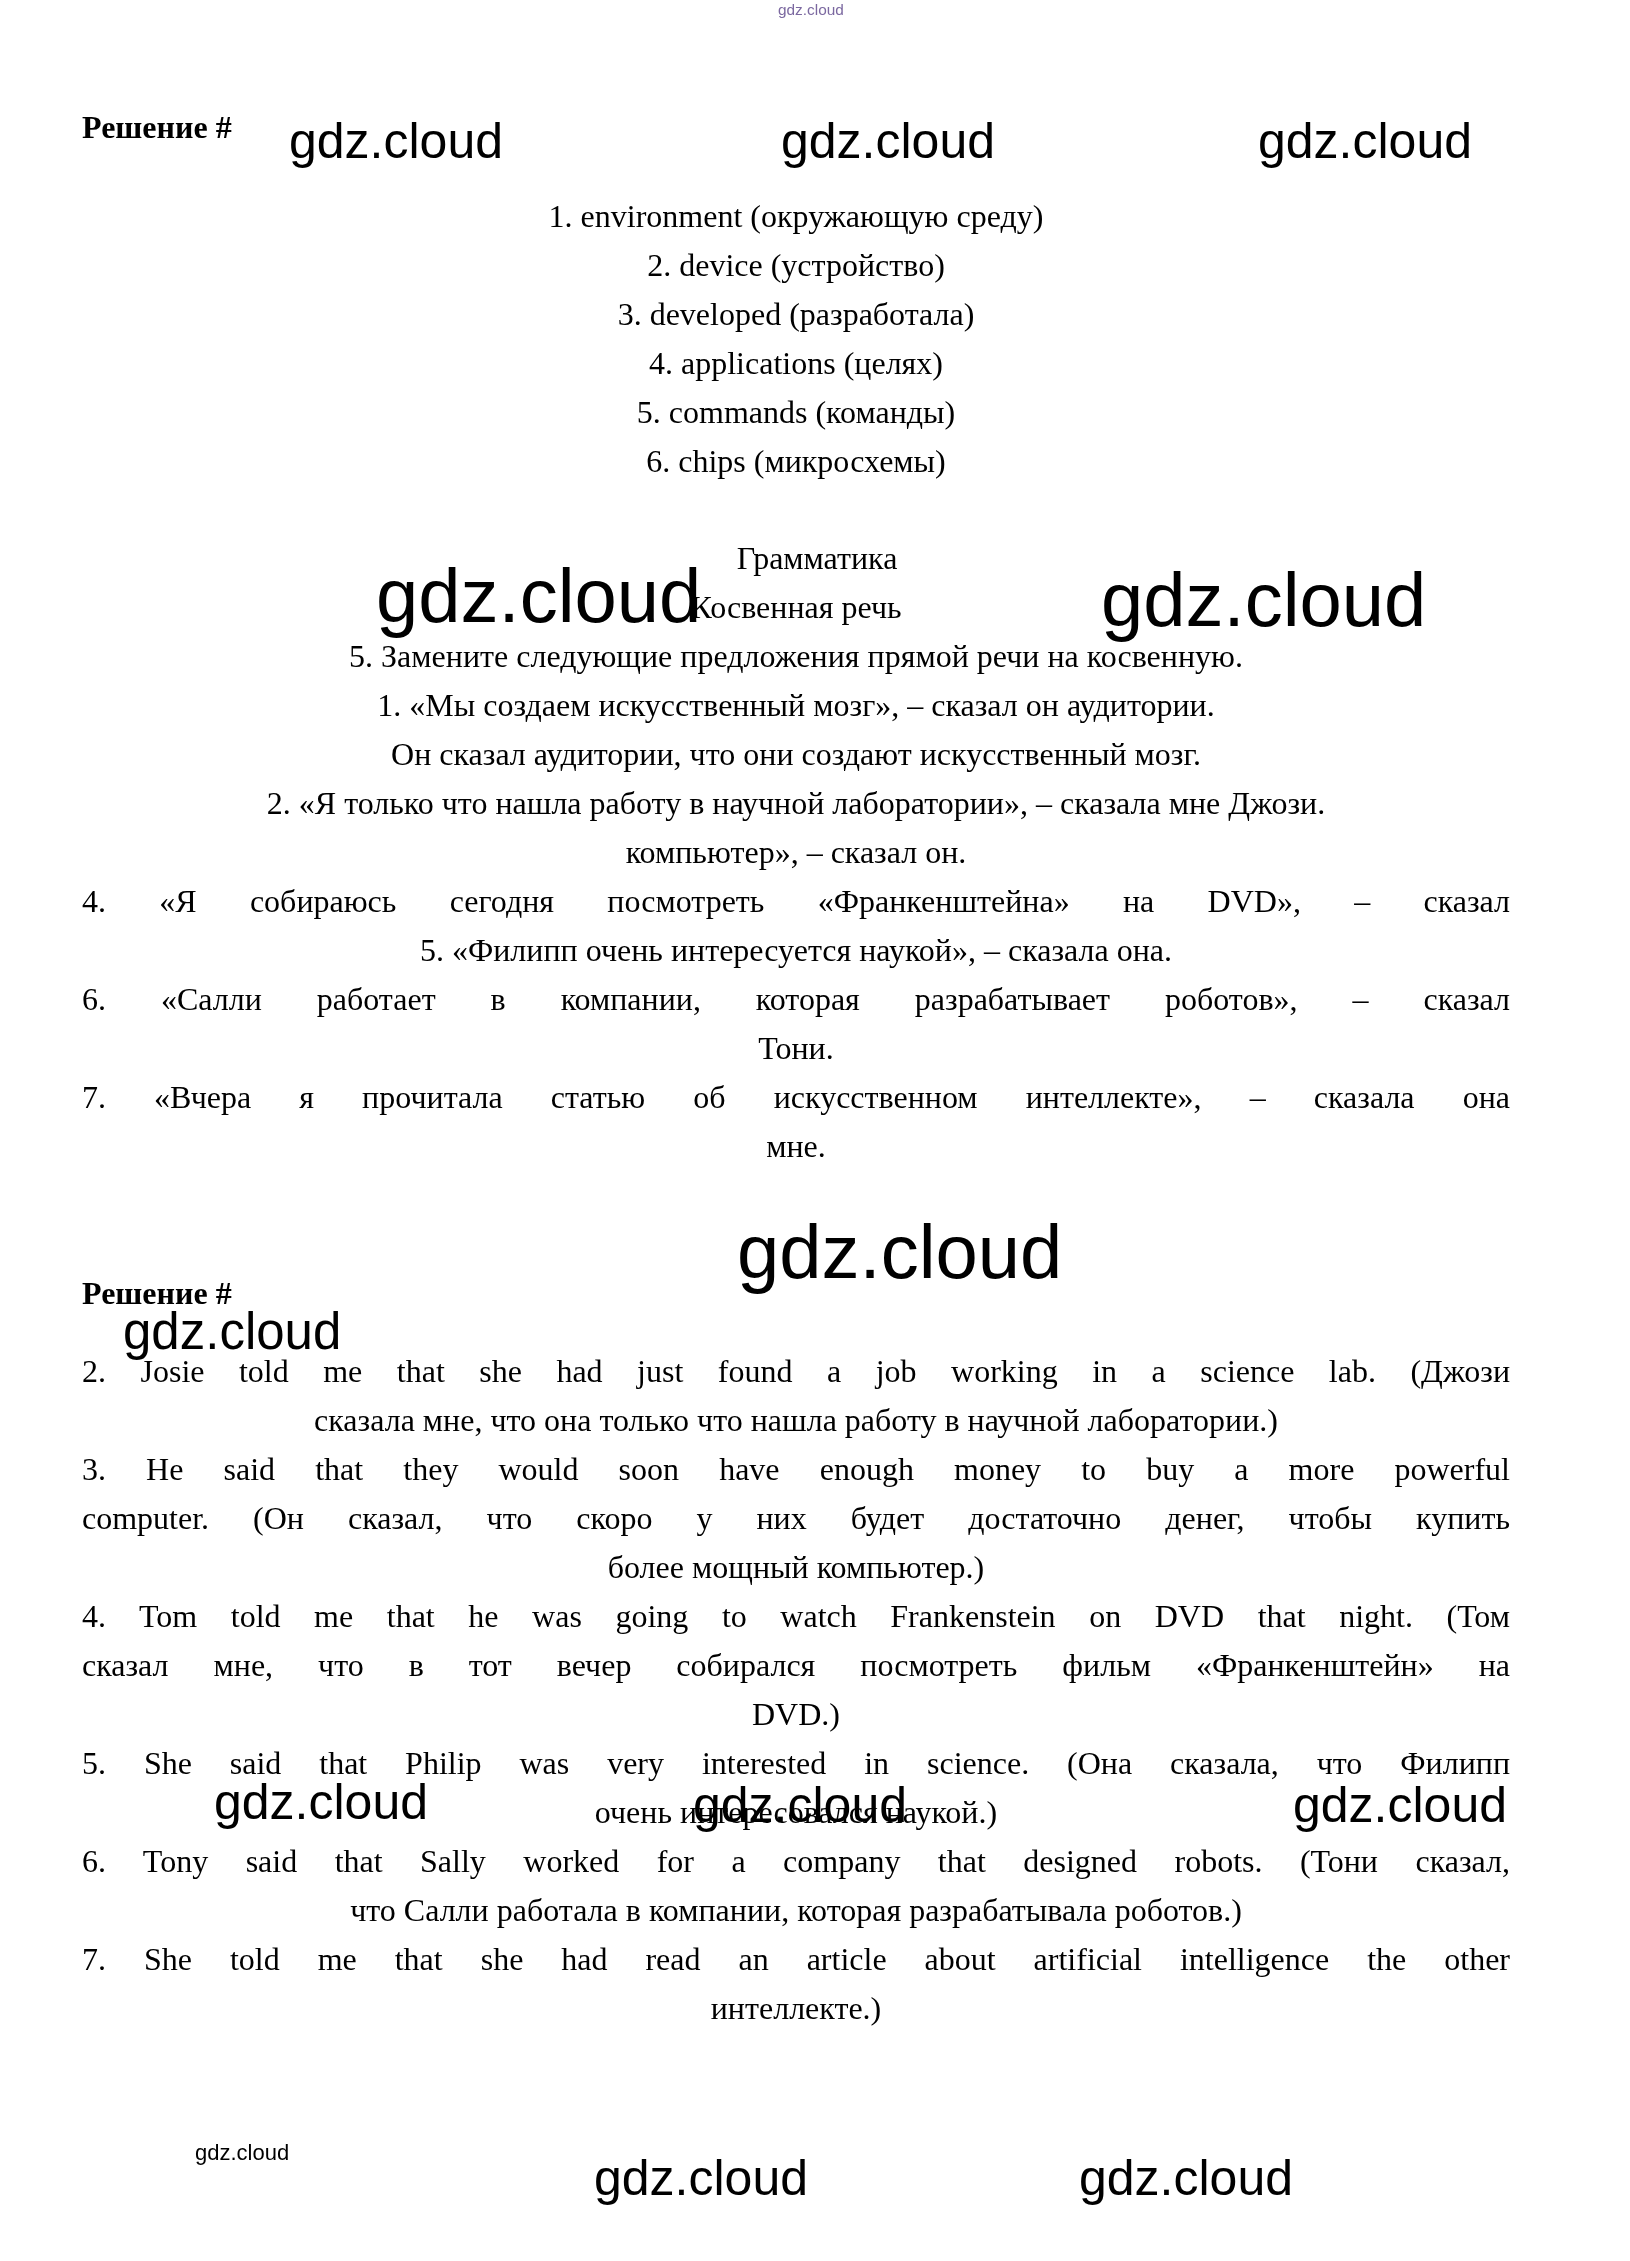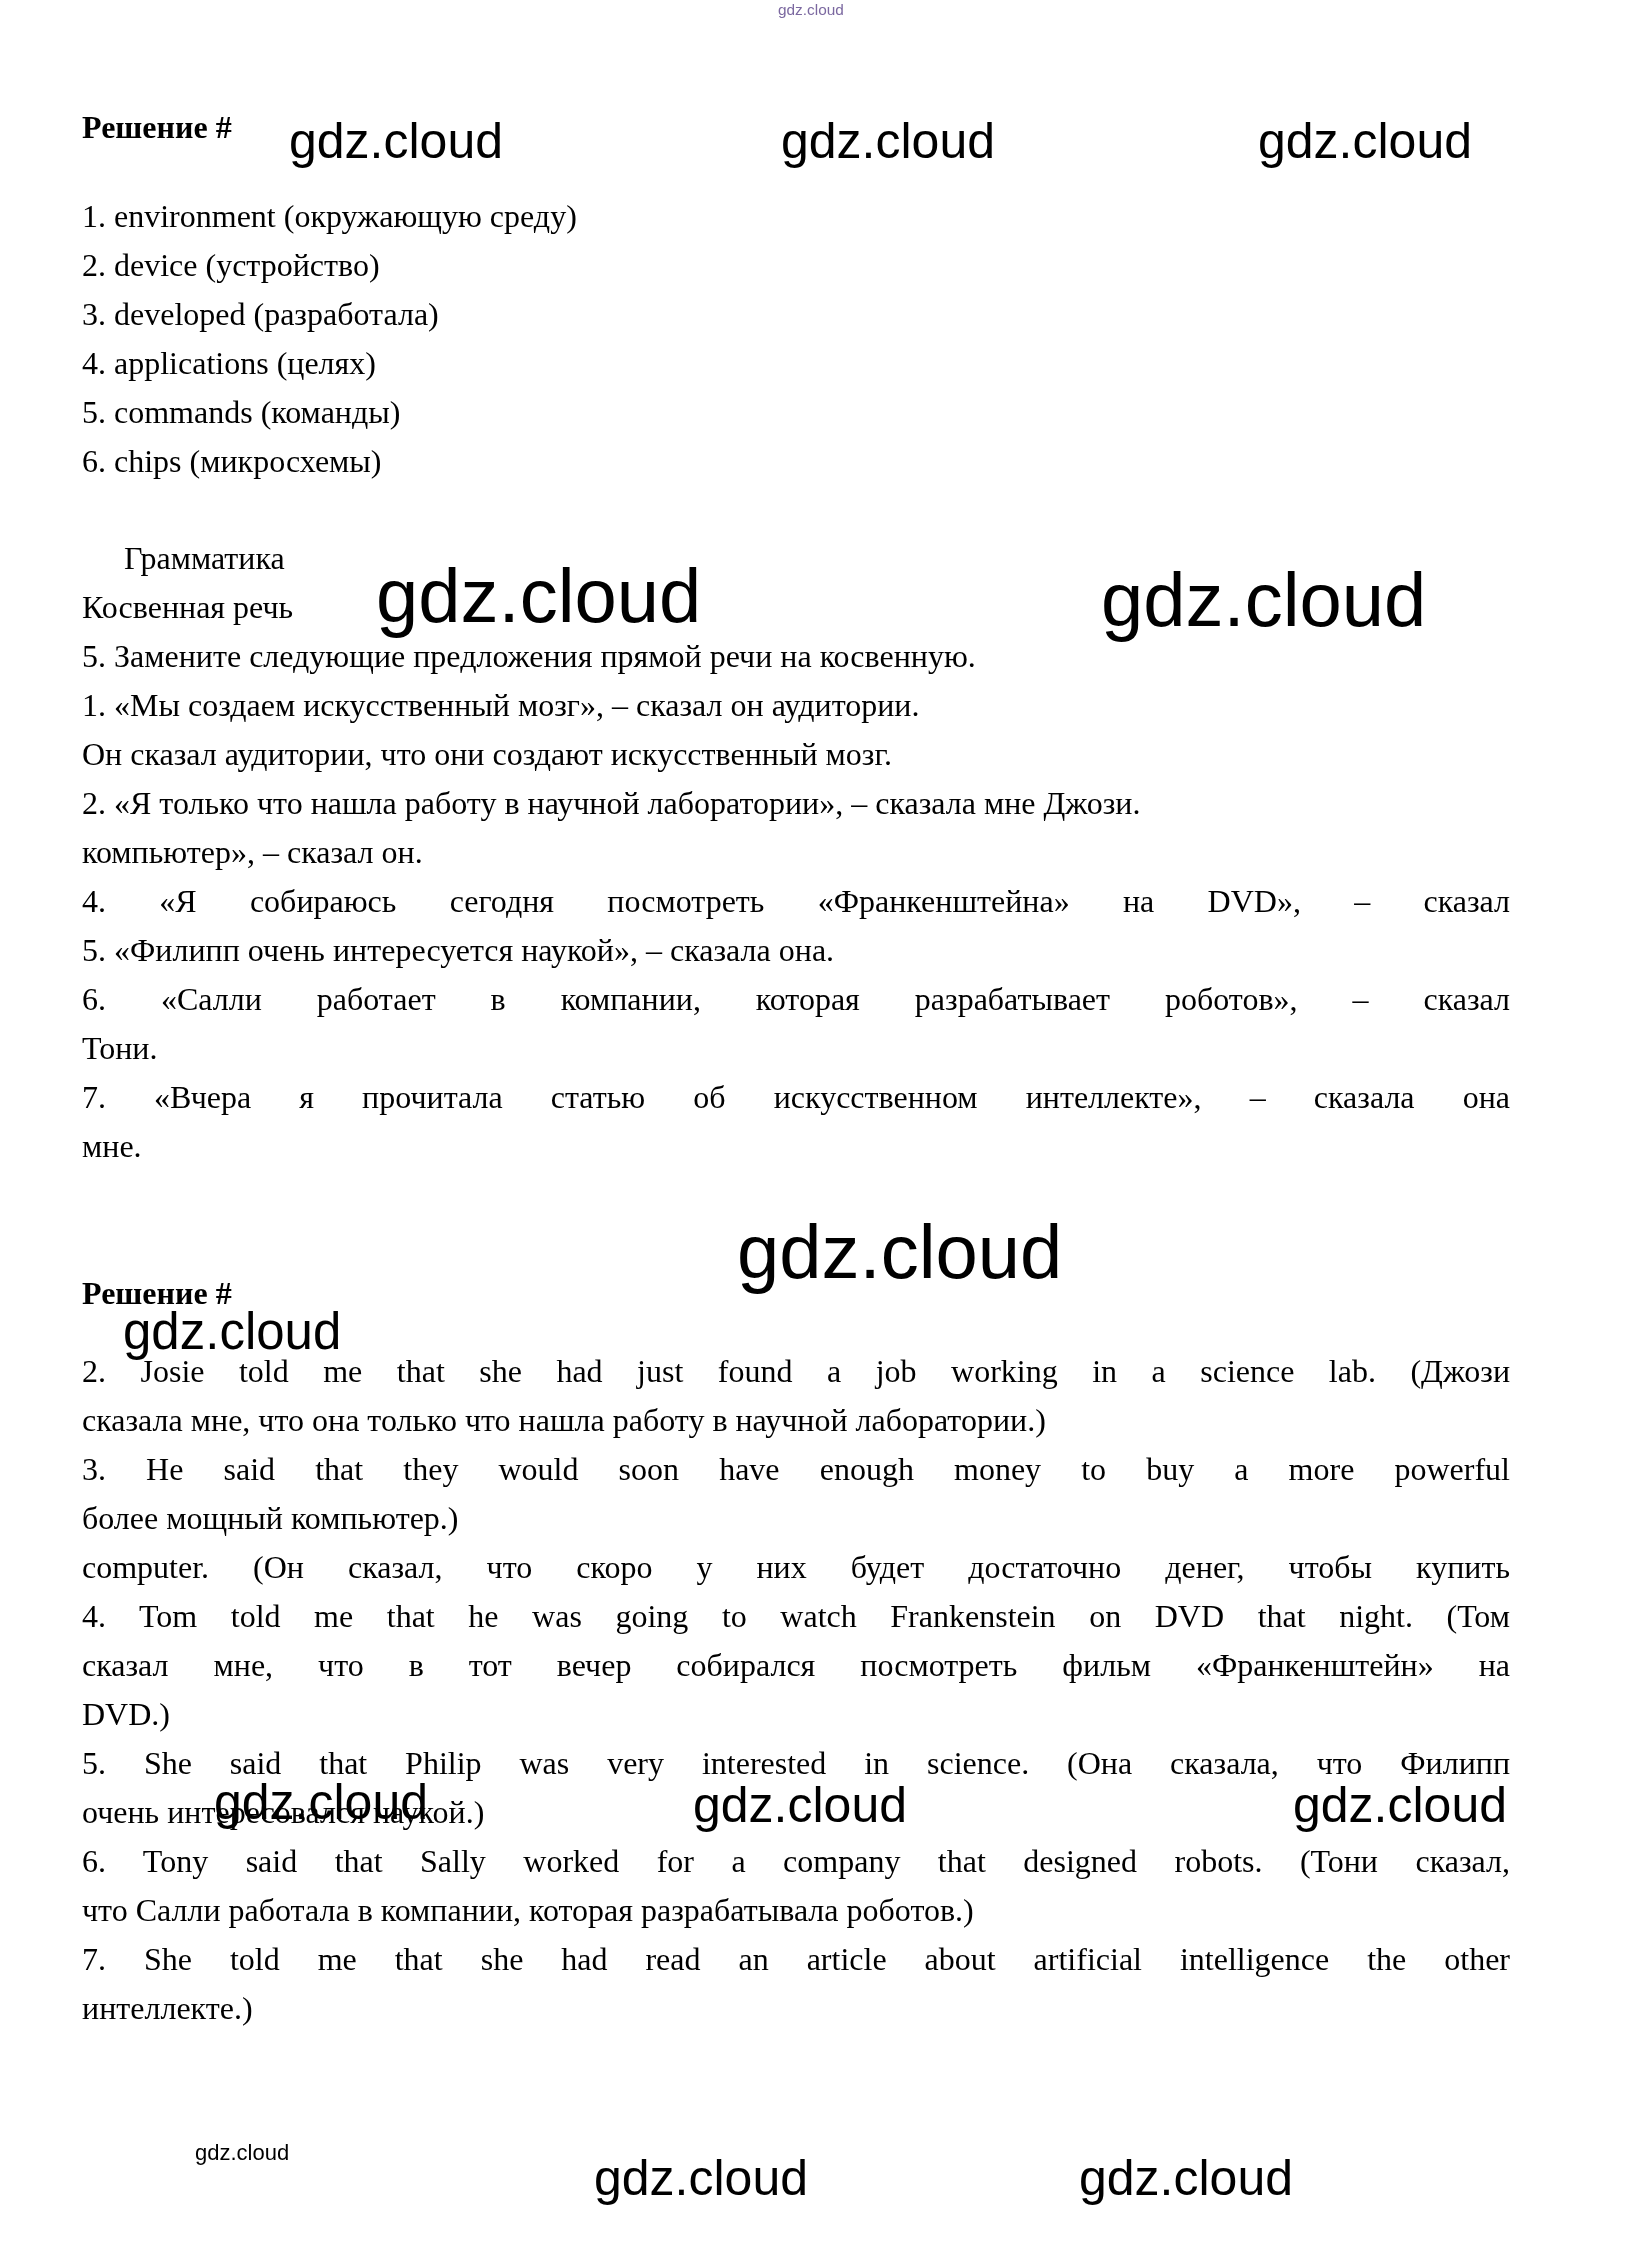--- a/index.html
+++ b/index.html
@@ -32,21 +32,21 @@
     }
     .h2 {
       margin-top: 98px;
       margin-bottom: 29px;
     }
     .grammar-title {
       margin-top: 48px;
       margin-left: 42px;
     }
     .line {
-      text-align: left;
+      text-align: center;
     }
     .stretch {
       text-align: justify;
       text-align-last: justify;
     }
     .wm {
       position: absolute;
       font-family: "Liberation Sans", sans-serif;
       color: #000000;
       line-height: 1;
@@ -117,22 +117,22 @@
 
     <div class="line stretch">7. «Вчера я прочитала статью об искусственном интеллекте», – сказала она</div>
     <div class="line">мне.</div>
 
     <div class="heading h2">Решение #</div>
 
     <div class="line stretch">2. Josie told me that she had just found a job working in a science lab. (Джози</div>
     <div class="line">сказала мне, что она только что нашла работу в научной лаборатории.)</div>
 
     <div class="line stretch">3. He said that they would soon have enough money to buy a more powerful</div>
+    <div class="line stretch">computer. (Он сказал, что скоро у них будет достаточно денег, чтобы купить</div>
     <div class="line">более мощный компьютер.)</div>
-    <div class="line stretch">computer. (Он сказал, что скоро у них будет достаточно денег, чтобы купить</div>
 
     <div class="line stretch">4. Tom told me that he was going to watch Frankenstein on DVD that night. (Том</div>
     <div class="line stretch">сказал мне, что в тот вечер собирался посмотреть фильм «Франкенштейн» на</div>
     <div class="line">DVD.)</div>
 
     <div class="line stretch">5. She said that Philip was very interested in science. (Она сказала, что Филипп</div>
     <div class="line">очень интересовался наукой.)</div>
 
     <div class="line stretch">6. Tony said that Sally worked for a company that designed robots. (Тони сказал,</div>
     <div class="line">что Салли работала в компании, которая разрабатывала роботов.)</div>

